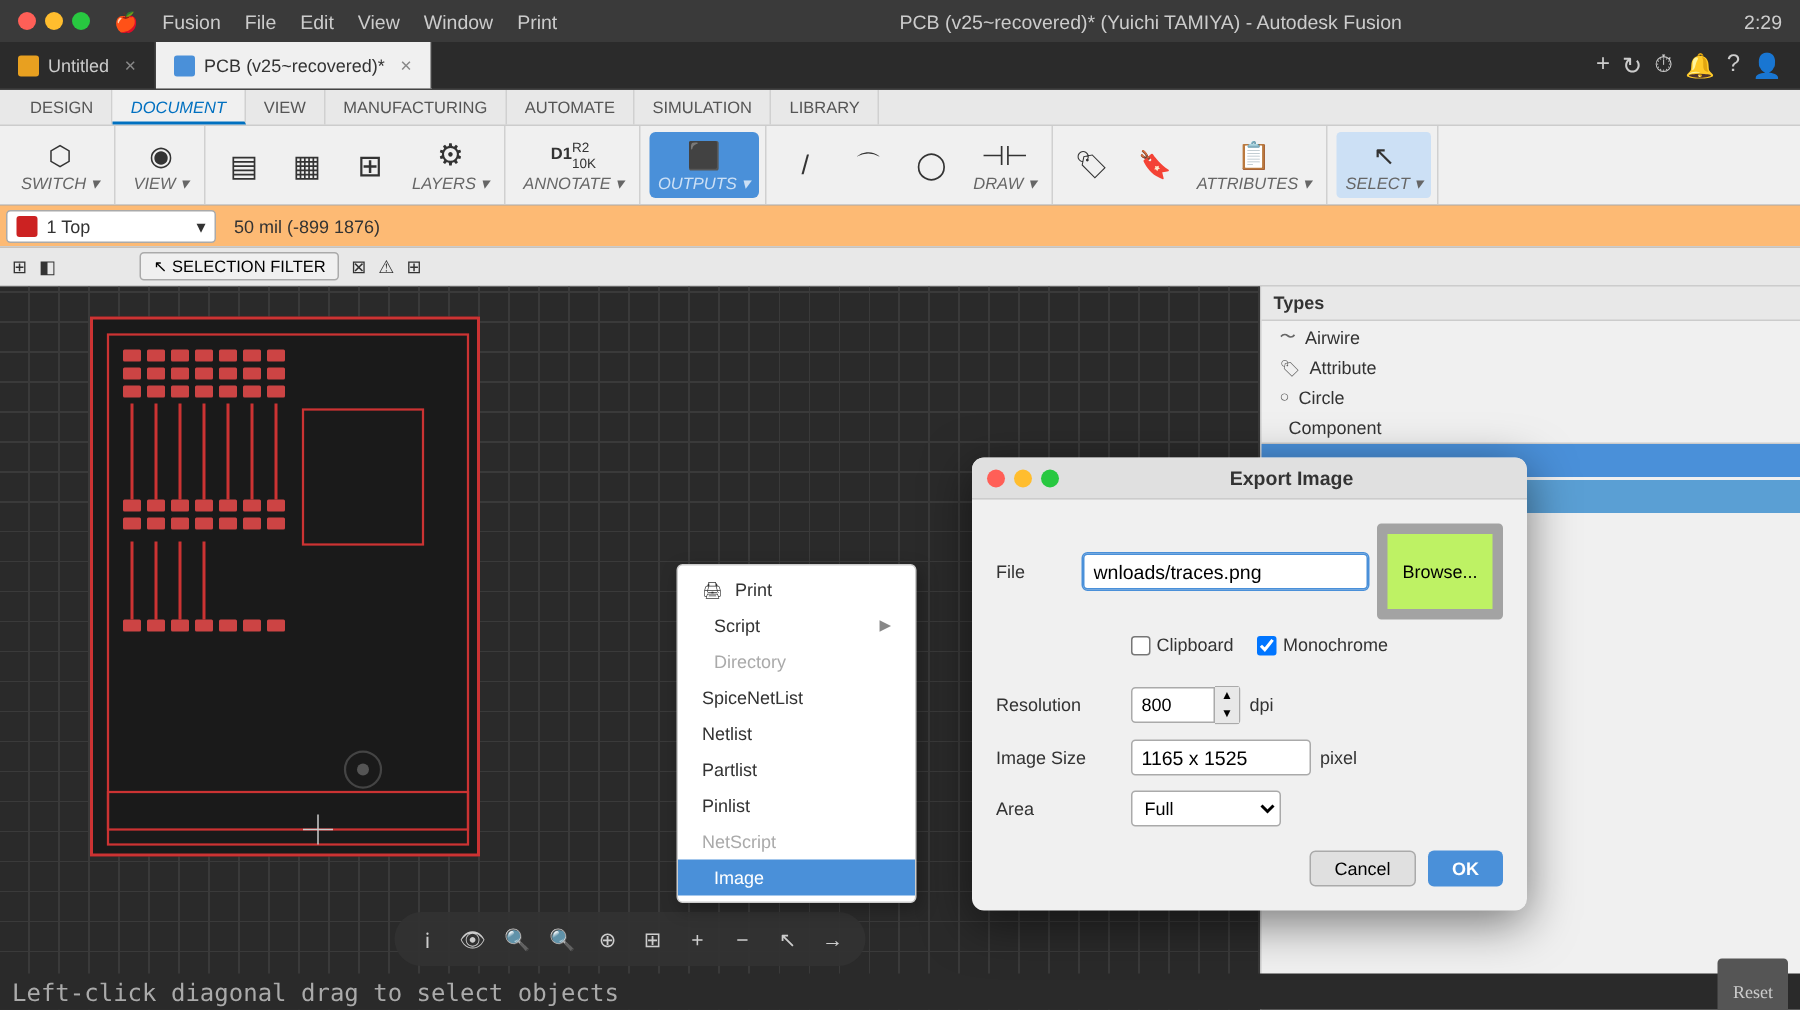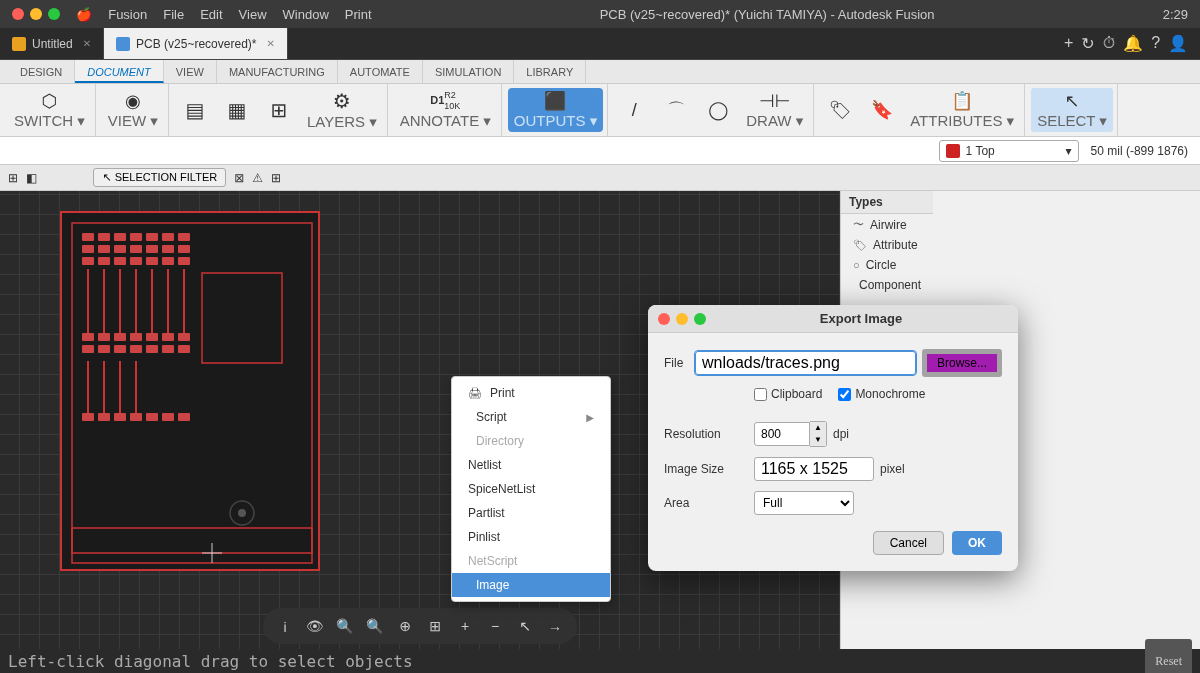--- a/index.html
+++ b/index.html
@@ -31,26 +31,26 @@
     
     .toolbar { background: #f0f0f0; border-bottom: 1px solid #ccc; }
     .toolbar-tabs { display: flex; height: 24px; background: #e8e8e8; border-bottom: 1px solid #ccc; padding-left: 8px; }
     .toolbar-tab { padding: 0 12px; line-height: 24px; font-size: 11px; cursor: pointer; color: #555; border-right: 1px solid #d0d0d0; }
     .toolbar-tab.active { color: #0070c0; border-bottom: 2px solid #0070c0; background: #f0f0f0; font-style: italic; }
     .toolbar-buttons { display: flex; align-items: center; height: 52px; padding: 0 4px; gap: 2px; }
     .tool-group { display: flex; align-items: center; height: 100%; padding: 0 4px; border-right: 1px solid #d0d0d0; gap: 2px; }
     .tool-btn { display: flex; flex-direction: column; align-items: center; justify-content: center; padding: 2px 6px; cursor: pointer; border-radius: 3px; min-width: 40px; height: 44px; font-size: 10px; color: #333; }
     .tool-btn.active { background: #cce0f5; }
     .tool-icon { width: 24px; height: 24px; display: flex; align-items: center; justify-content: center; font-size: 18px; }
-    .tool-label { font-size: 15px; color: #666; white-space: nowrap; }
+    .tool-label { font-size: 11px; color: #666; white-space: nowrap; font-style: italic; }
     .outputs-btn { background: #4a90d9; color: white; border-radius: 4px; }
     .outputs-btn .tool-label { color: #cce0f5; }
 
     
-    .layer-bar { background: #ffffff; border-bottom: 1px solid #ccc; height: 28px; display: flex; align-items: center; padding: 0 4px; gap: 4px; justify-content: flex-end; }
+    .layer-bar { background: #fdba74; border-bottom: 1px solid #ccc; height: 28px; display: flex; align-items: center; padding: 0 4px; gap: 4px; }
     .layer-select { height: 22px; padding: 0 6px; font-size: 12px; border: 1px solid #aaa; border-radius: 3px; background: white; min-width: 140px; display: flex; align-items: center; gap: 6px; }
     .layer-color { width: 14px; height: 14px; background: #cc2222; border-radius: 2px; }
     .coord-display { padding: 0 8px; font-size: 12px; color: #333; }
     .cmd-input { flex: 1; height: 22px; border: 1px solid #aaa; border-radius: 3px; padding: 0 6px; font-size: 12px; background: white; }
 
     
     .status-bar-top { background: #e8e8e8; border-bottom: 1px solid #ccc; height: 26px; display: flex; align-items: center; padding: 0 8px; gap: 8px; }
     .selection-filter-btn { background: #f0f0f0; border: 1px solid #aaa; padding: 2px 8px; font-size: 11px; cursor: pointer; border-radius: 3px; margin-left: 48px; }
 
     
@@ -64,21 +64,21 @@
     .pcb-board { position: absolute; top: 20px; left: 60px; width: 260px; height: 360px; border: 2px solid #cc3333; background: #1a1a1a; }
 
     
     .canvas-bottom { position: absolute; bottom: 30px; left: 50%; transform: translateX(-50%); display: flex; align-items: center; gap: 2px; background: rgba(50,50,50,0.9); border-radius: 20px; padding: 4px 8px; }
     .canvas-tool { width: 28px; height: 28px; border-radius: 50%; display: flex; align-items: center; justify-content: center; cursor: pointer; color: #ccc; font-size: 14px; }
 
     .scrollbar-h { position: absolute; bottom: 0; left: 0; right: 0; height: 12px; background: #3a3a3a; }
     .scrollbar-thumb { position: absolute; left: 20%; width: 60%; height: 8px; top: 2px; background: #666; border-radius: 4px; }
 
     
-    .right-panel { width: 360px; background: #f0f0f0; border-left: 1px solid #ccc; display: flex; flex-direction: row; }
+    .right-panel { width: 360px; background: #f0f0f0; border-left: 1px solid #ccc; display: flex; flex-direction: column; }
     .types-section { border-bottom: 1px solid #ccc; }
     .types-header { padding: 4px 8px; font-size: 12px; font-weight: bold; background: #e8e8e8; border-bottom: 1px solid #ccc; }
     .types-list { list-style: none; }
     .types-list li { padding: 3px 12px; font-size: 12px; display: flex; align-items: center; gap: 6px; cursor: pointer; }
     .type-icon { font-size: 11px; color: #666; }
     .right-blue { background: #4a90d9; height: 22px; }
     .right-blue2 { background: #5a9fd4; height: 22px; margin-top: 2px; }
 
     
     .statusbar { background: #2a2a2a; height: 24px; display: flex; align-items: center; padding: 0 8px; position: absolute; bottom: 0; left: 0; right: 0; }
@@ -94,23 +94,23 @@
     .dropdown-arrow { margin-left: auto; color: #888; font-size: 10px; }
 
     
     .dialog-overlay { position: absolute; inset: 0; z-index: 200; }
     .dialog { position: absolute; top: 305px; left: 648px; width: 370px; background: #f0f0f0; border-radius: 8px; box-shadow: 0 8px 32px rgba(0,0,0,0.5); overflow: hidden; }
     .dialog-titlebar { background: #e0e0e0; height: 28px; display: flex; align-items: center; padding: 0 10px; gap: 8px; border-bottom: 1px solid #ccc; }
     .dialog-title { font-size: 13px; font-weight: bold; flex: 1; text-align: center; }
     .dialog-body { padding: 16px; }
     .dialog-row { display: flex; align-items: center; margin-bottom: 10px; }
     .dialog-label { width: 90px; font-size: 12px; color: #333; }
-    .dialog-input { flex: 1; height: 24px; border: 1px solid #aaa; border-radius: 3px; padding: 0 6px; font-size: 16px; background: white; }
+    .dialog-input { flex: 1; height: 24px; border: 1px solid #aaa; border-radius: 3px; padding: 0 6px; font-size: 13px; background: white; }
     .dialog-input.highlighted { border-color: #4a90d9; outline: 1px solid #4a90d9; }
-    .browse-btn { margin-left: 6px; padding: 2px 10px; font-size: 12px; background: #a21caf; border: 5px solid #a3a3a3; border-radius: 3px; cursor: pointer; }
+    .browse-btn { margin-left: 6px; padding: 18px 10px; font-size: 12px; background: #bef264; border: 7px solid #a3a3a3; border-radius: 3px; cursor: pointer; }
     .dialog-checkrow { display: flex; align-items: center; gap: 16px; margin-bottom: 10px; margin-left: 90px; }
     .dialog-check { display: flex; align-items: center; gap: 4px; font-size: 12px; cursor: pointer; }
     .dialog-btns { display: flex; justify-content: flex-end; gap: 8px; margin-top: 16px; }
     .btn-cancel { padding: 4px 16px; font-size: 12px; background: #e0e0e0; border: 1px solid #aaa; border-radius: 4px; cursor: pointer; }
     .btn-ok { padding: 4px 16px; font-size: 12px; background: #4a90d9; color: white; border: none; border-radius: 4px; cursor: pointer; font-weight: bold; }
     .spin-input { display: flex; align-items: center; }
     .spin-input input { width: 80px; height: 24px; border: 1px solid #aaa; border-radius: 3px 0 0 3px; padding: 0 6px; font-size: 12px; }
     .spin-btns { display: flex; flex-direction: column; border: 1px solid #aaa; border-left: none; border-radius: 0 3px 3px 0; }
     .spin-btn { height: 12px; width: 16px; background: #e8e8e8; border: none; cursor: pointer; font-size: 8px; line-height: 1; display: flex; align-items: center; justify-content: center; }
     .unit-label { margin-left: 6px; font-size: 12px; }
@@ -354,24 +354,24 @@
       <div class="dropdown-item">
         <span class="dropdown-item-icon"> </span>
         <span>Script</span>
         <span class="dropdown-arrow">▶</span>
       </div>
       <div class="dropdown-item disabled">
         <span class="dropdown-item-icon"> </span>
         <span>Directory</span>
       </div>
       <div class="dropdown-item">
+        <span>SpiceNetList</span>
+      </div>
+      <div class="dropdown-item">
         <span>Netlist</span>
-      </div>
-      <div class="dropdown-item">
-        <span>SpiceNetList</span>
       </div>
       <div class="dropdown-item">
         <span>Partlist</span>
       </div>
       <div class="dropdown-item">
         <span>Pinlist</span>
       </div>
       <div class="dropdown-item disabled">
         <span>NetScript</span>
       </div>

